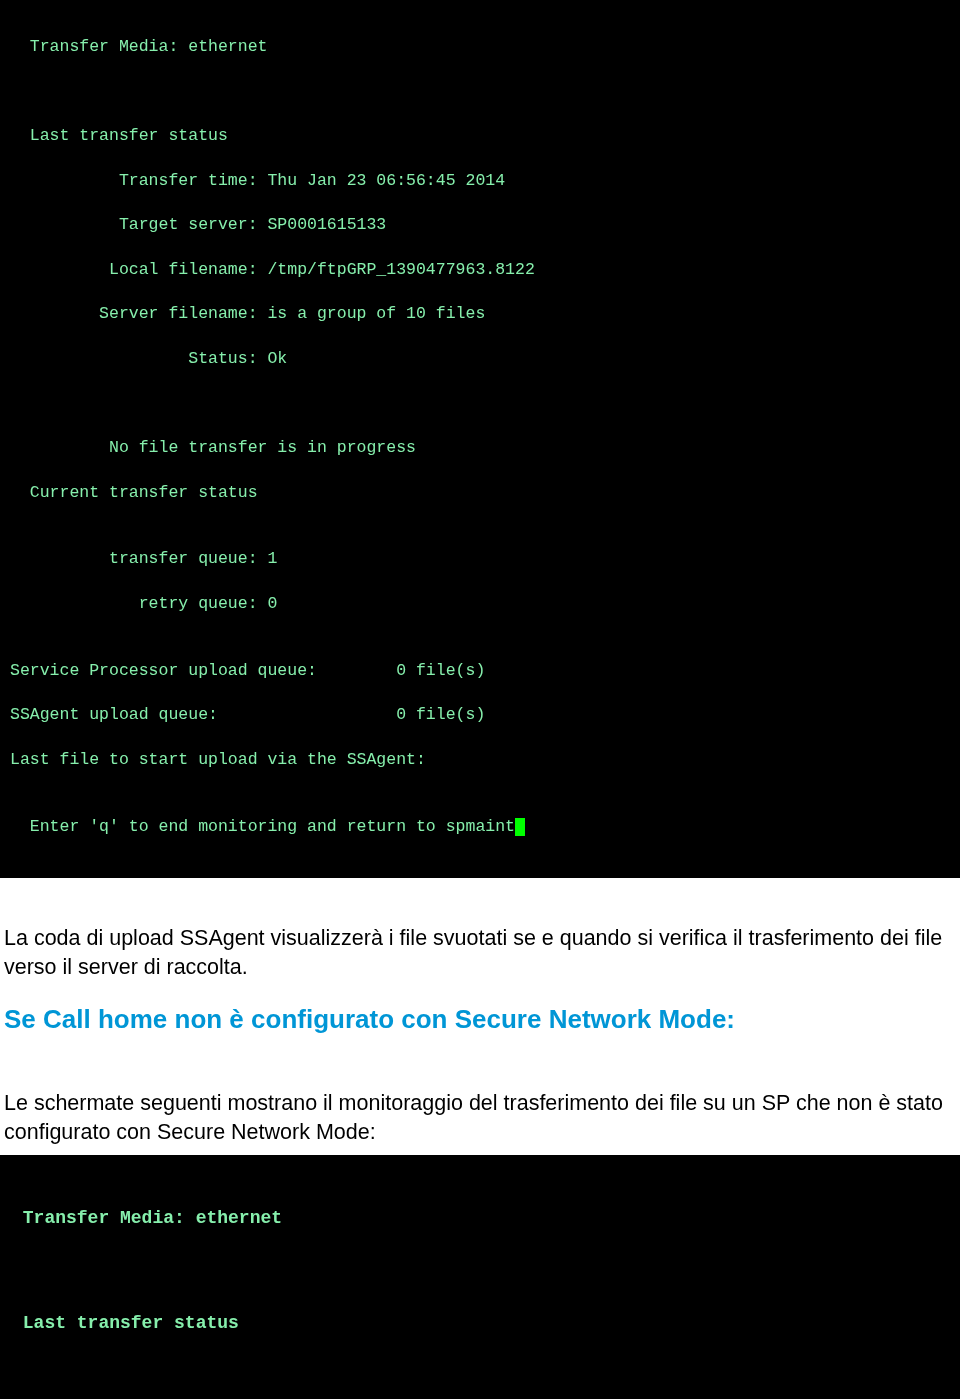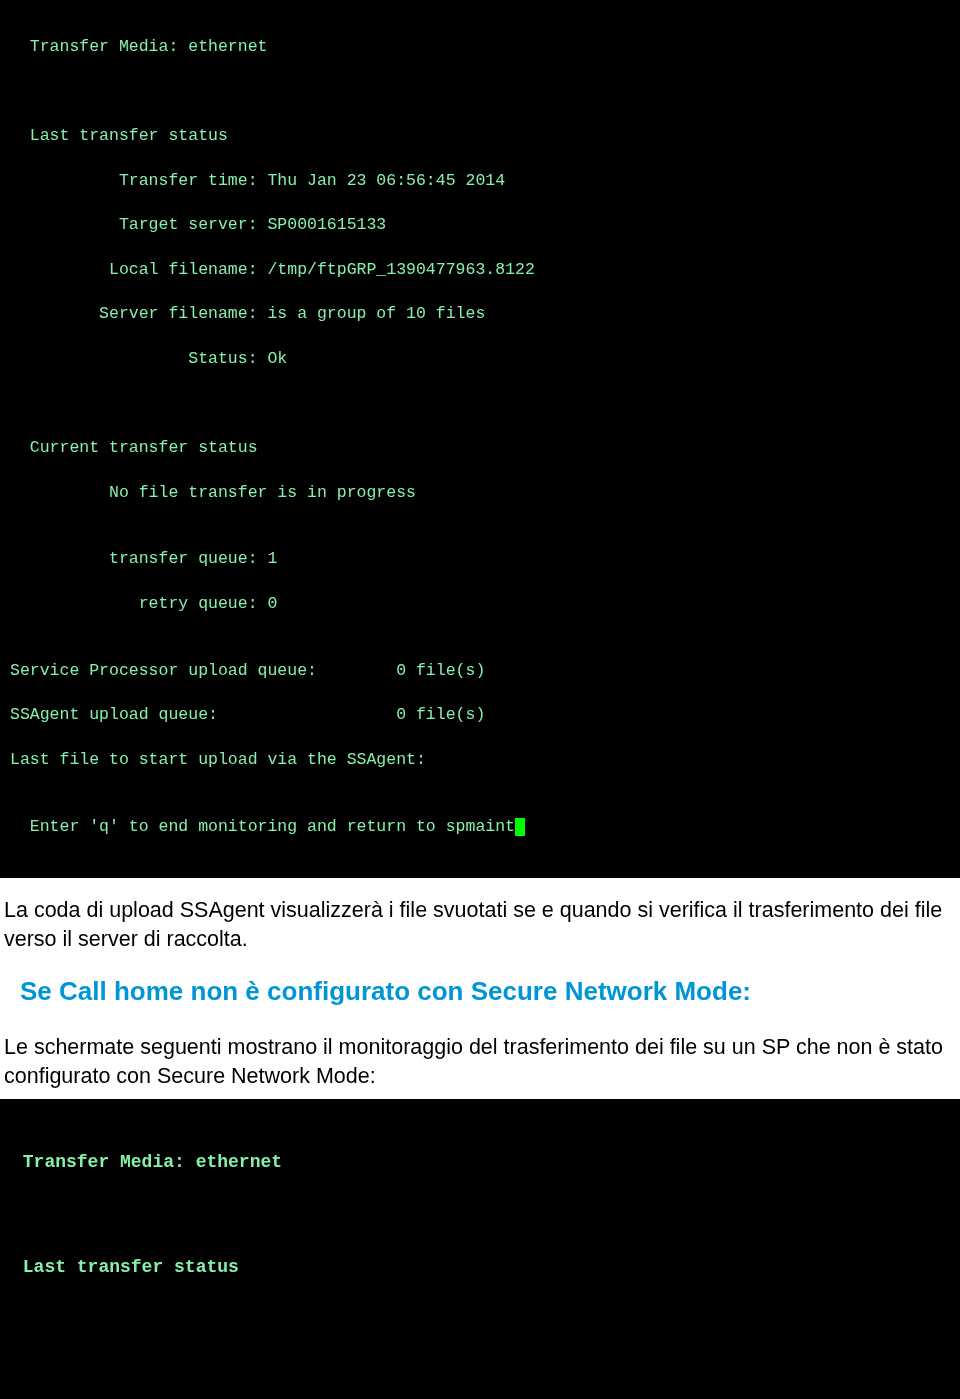--- a/index.html
+++ b/index.html
@@ -40,23 +40,24 @@
     width: 10px;
     height: 18px;
     background: #00ff00;
     vertical-align: text-bottom;
   }
   .body-text {
     padding: 18px 4px 8px 4px;
     font-size: 21.5px;
     line-height: 1.35;
     color: #000;
+    margin-top: 28px;
   }
   .heading-blue {
-    padding: 14px 4px 8px 20px;
+    padding: 14px 4px 8px 4px;
     color: #0096d6;
     font-size: 26px;
     font-weight: bold;
     line-height: 1.2;
   }
 </style>
 </head>
 <body>
 
 <div class="terminal">
@@ -64,22 +65,22 @@
 <span class="row"></span>
 <span class="row"></span>
 <span class="row">  Last transfer status</span>
 <span class="row">           Transfer time: Thu Jan 23 06:56:45 2014</span>
 <span class="row">           Target server: SP0001615133</span>
 <span class="row">          Local filename: /tmp/ftpGRP_1390477963.8122</span>
 <span class="row">         Server filename: is a group of 10 files</span>
 <span class="row">                  Status: Ok</span>
 <span class="row"></span>
 <span class="row"></span>
+<span class="row">          No file transfer is in progress</span>
 <span class="row">  Current transfer status</span>
-<span class="row">          No file transfer is in progress</span>
 <span class="row"></span>
 <span class="row">          transfer queue: 1</span>
 <span class="row">             retry queue: 0</span>
 <span class="row"></span>
 <span class="row">Service Processor upload queue:        0 file(s)</span>
 <span class="row">SSAgent upload queue:                  0 file(s)</span>
 <span class="row">Last file to start upload via the SSAgent:</span>
 <span class="row"></span>
 <span class="row"><span>  Enter 'q' to end monitoring and return to spmaint</span><span class="cursor"></span></span>
 </div>

